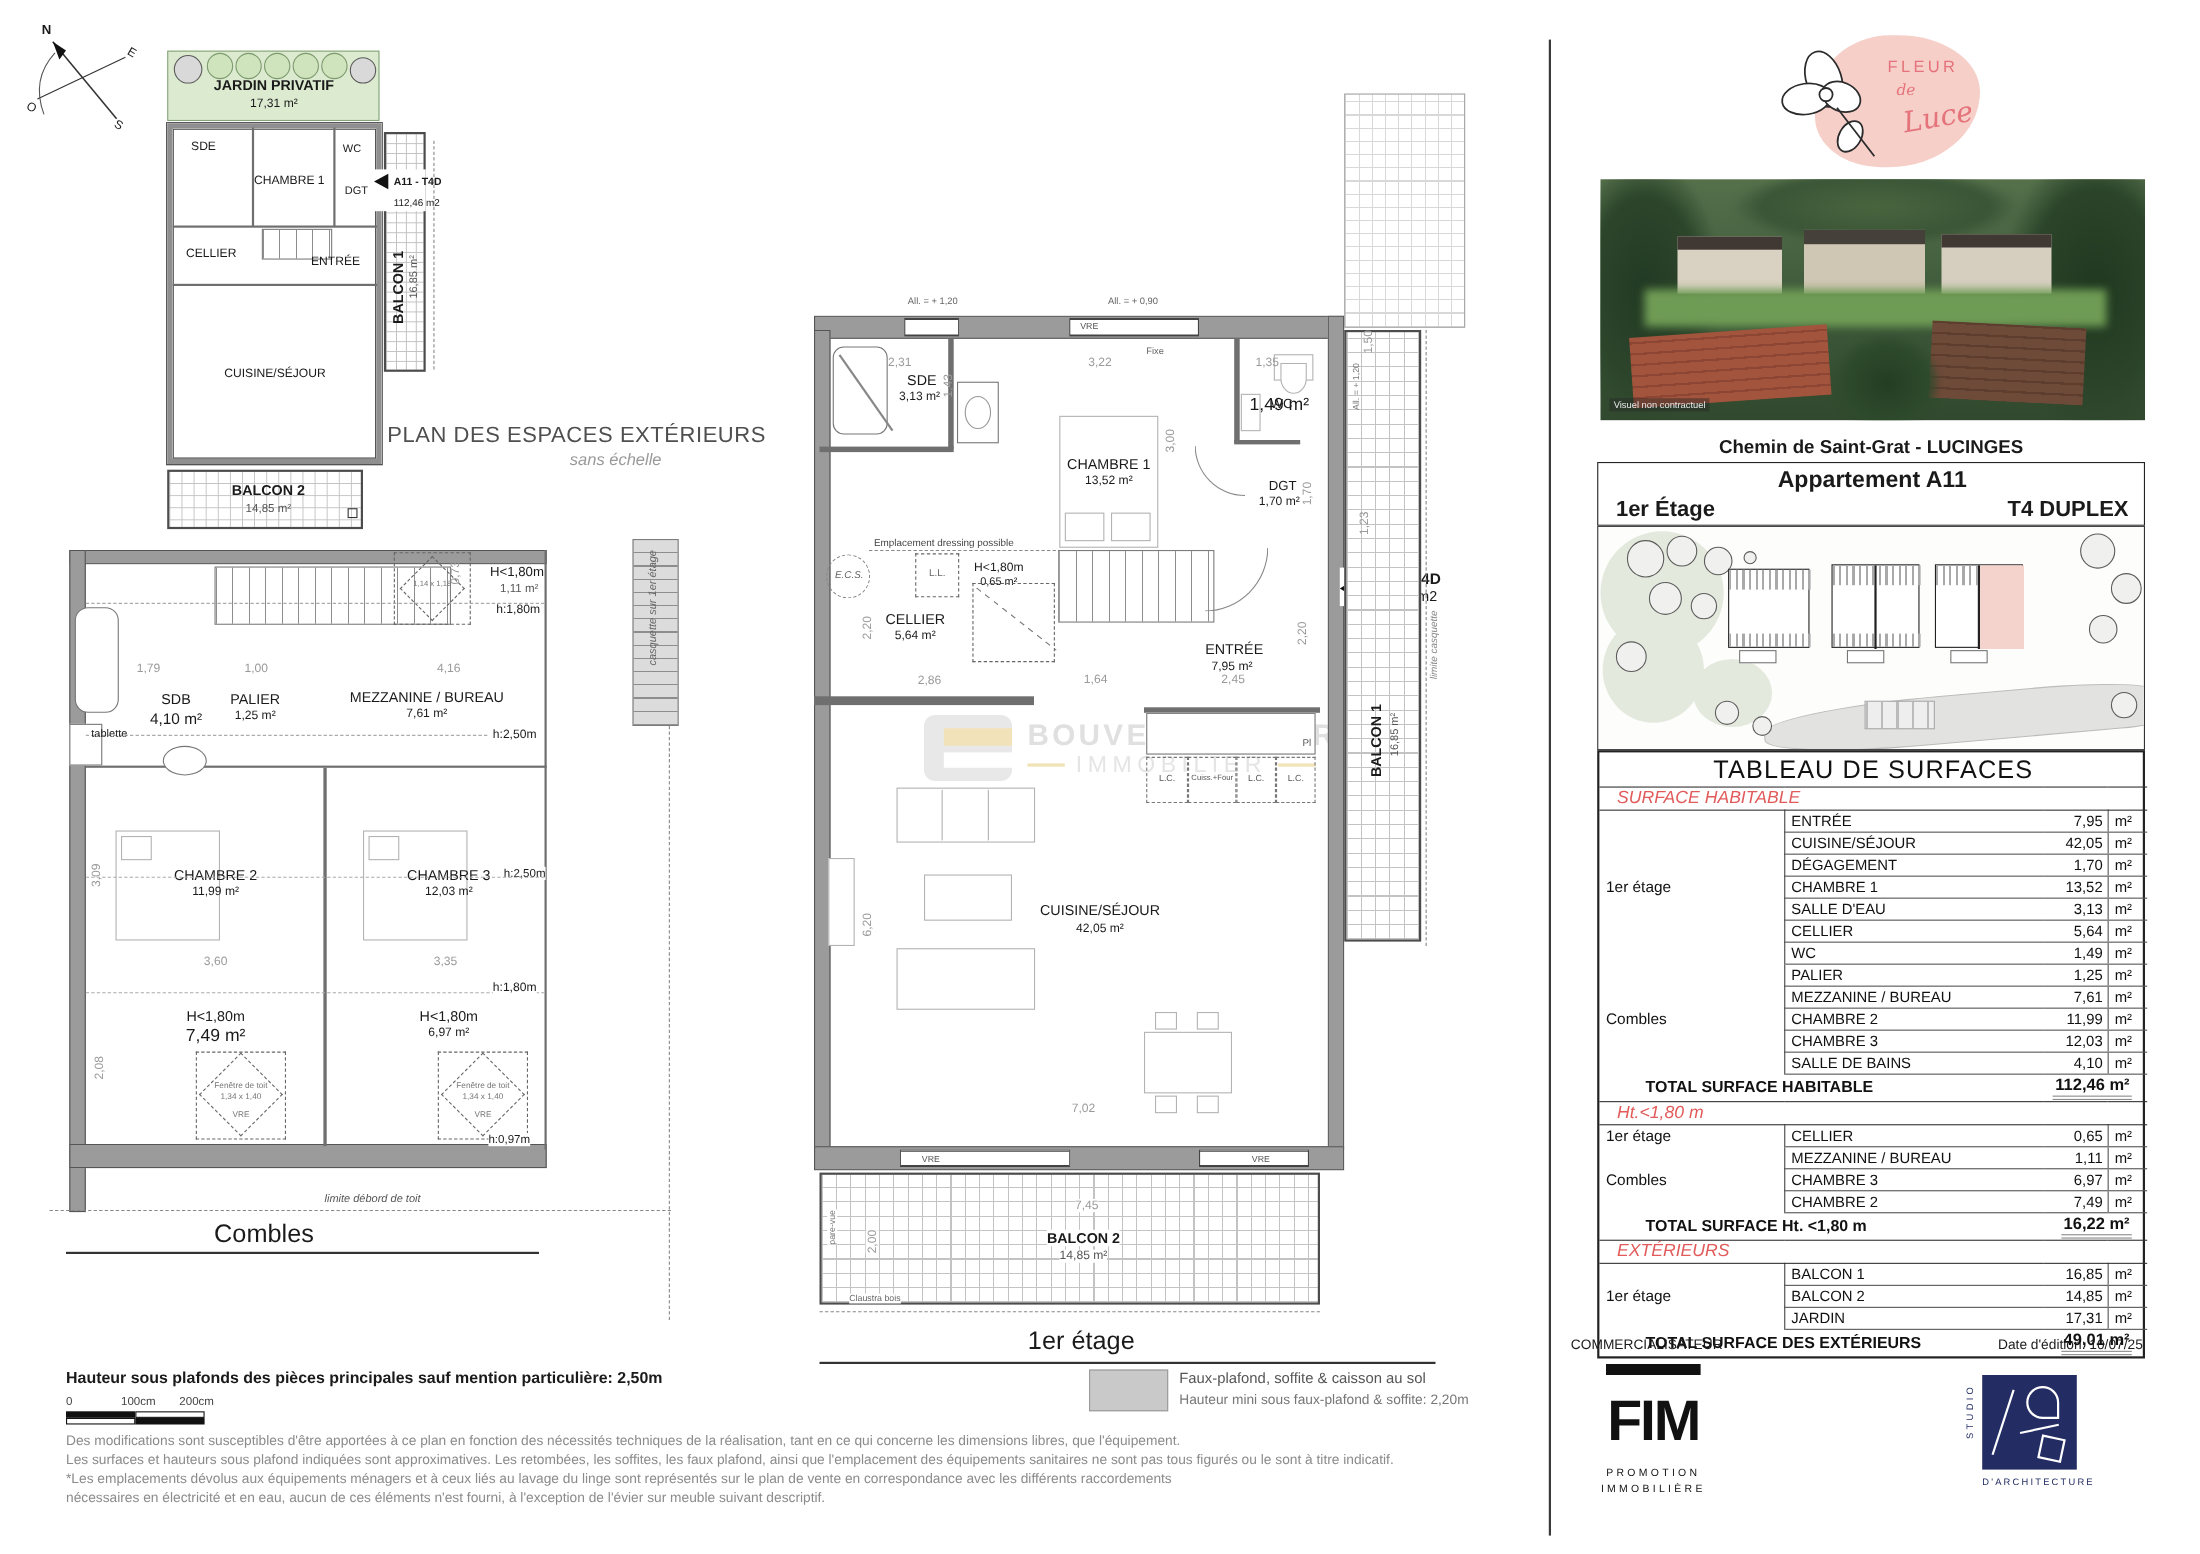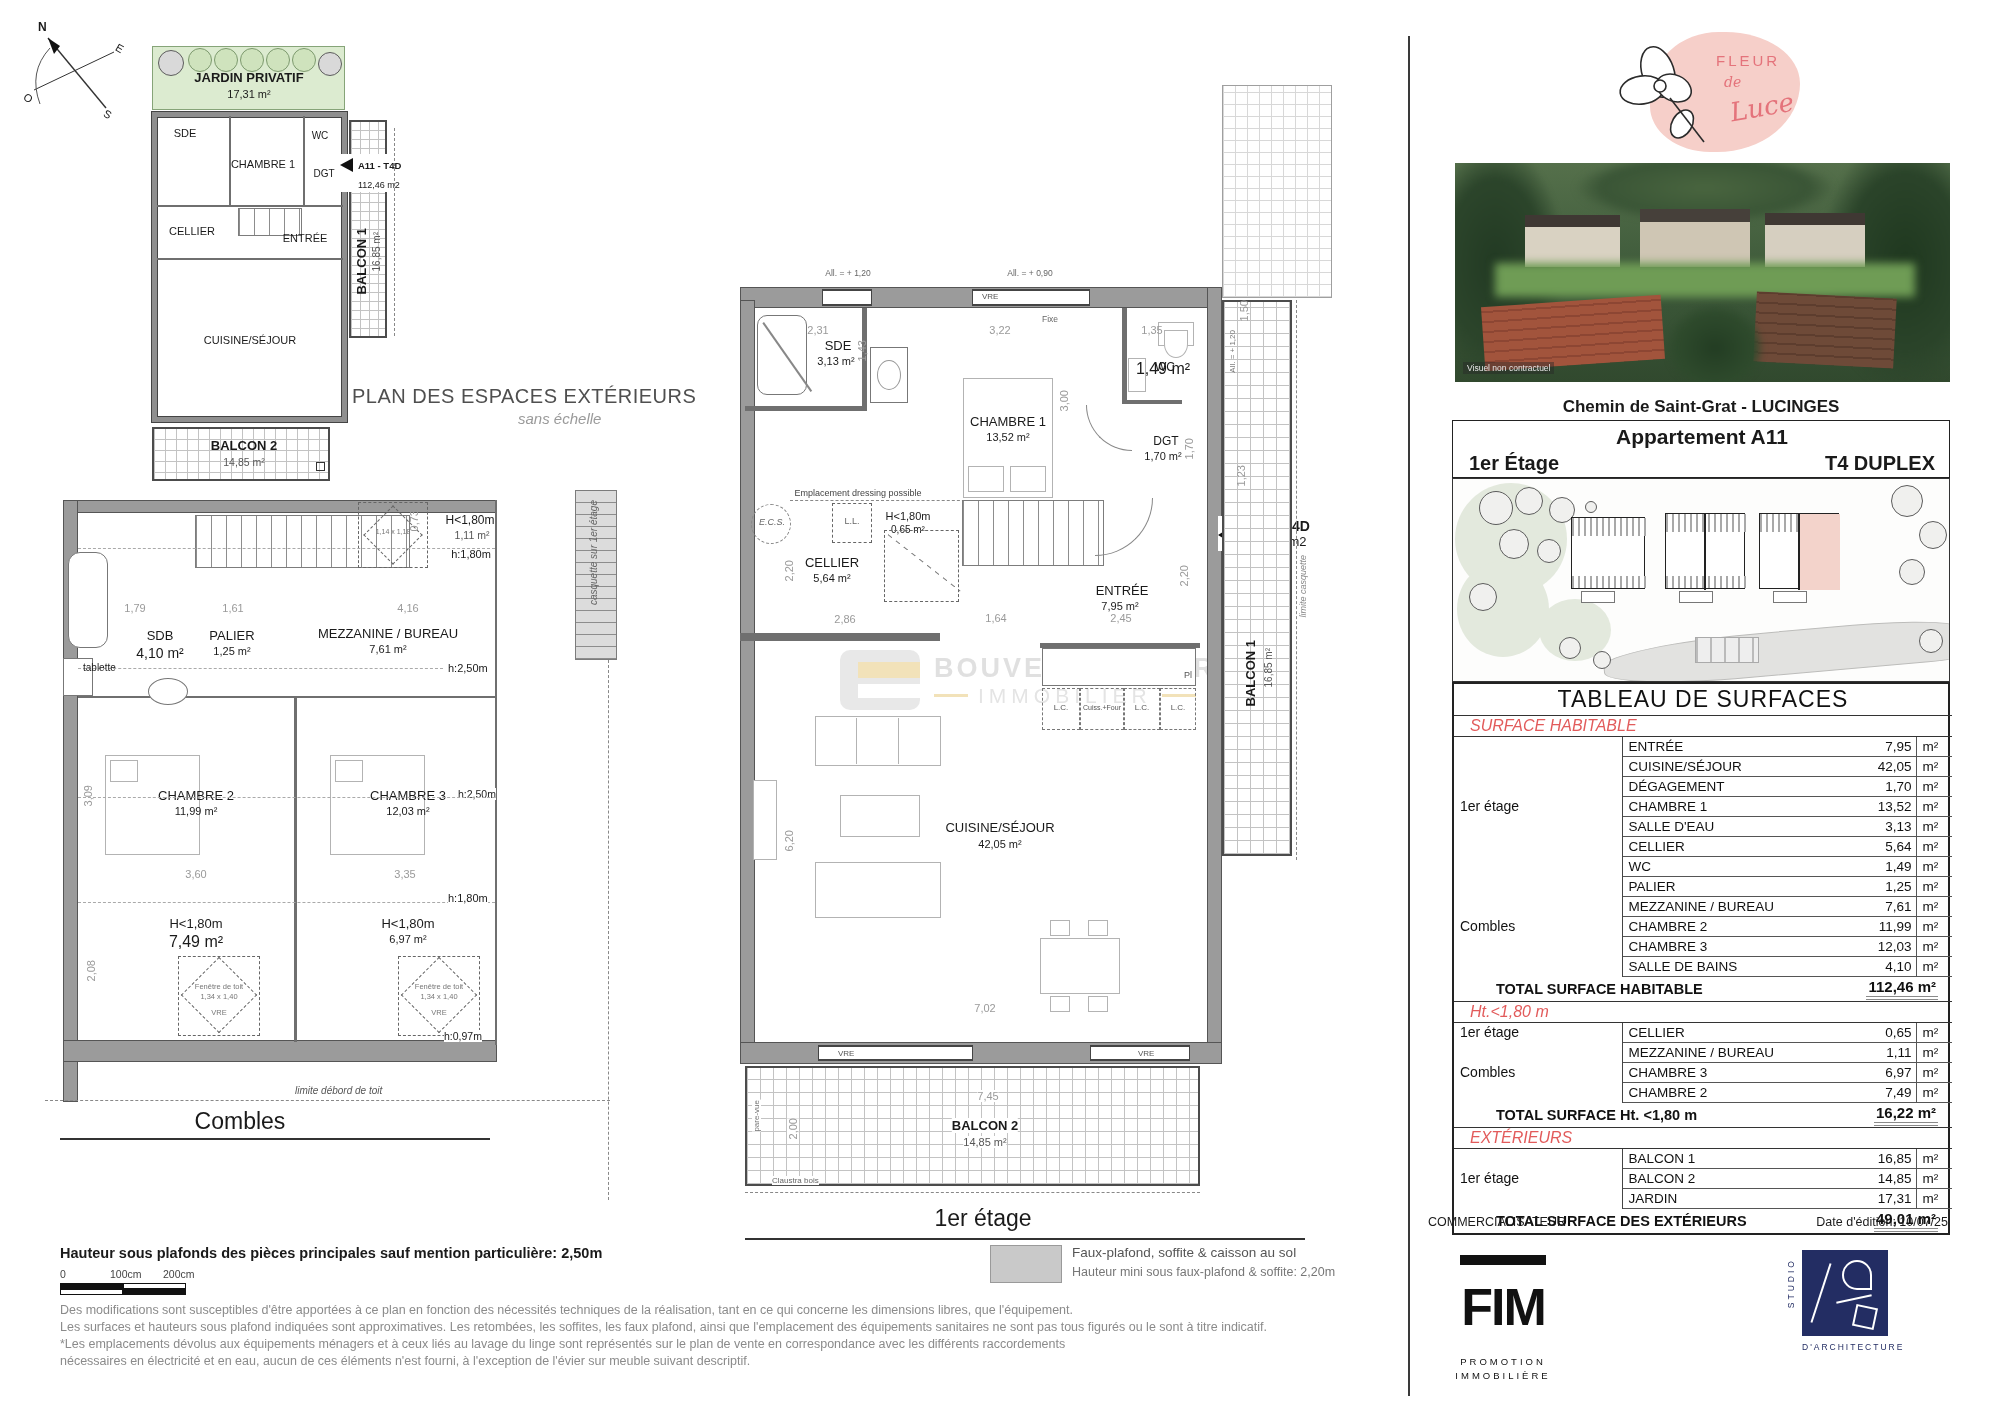--- a/index.html
+++ b/index.html
@@ -127,21 +127,21 @@
     <span class="tx c" style="left:393px;top:88px;font-size:7px;color:#777">1,14 x 1,18</span>
 
     <span class="tx c" style="left:470px;top:73px;font-size:12px">H&lt;1,80m</span>
     <span class="tx c" style="left:472px;top:89px;font-size:10.5px;color:#555">1,11 m²</span>
     <span class="tx c" style="left:471px;top:108px;font-size:11px">h:1,80m</span>
     <span class="dimv" style="left:408px;top:70px">0,73</span>
     <div class="ddot" style="left:78px;top:108px;width:417px"></div>
 
     <span class="dimv" style="left:95px;top:145px">2,00</span>
     <span class="dim c" style="left:135px;top:162px">1,79</span>
-    <span class="dim c" style="left:233px;top:162px">1,61</span>
+    <span class="dim c" style="left:233px;top:162px">1,00</span>
     <span class="dim c" style="left:408px;top:162px">4,16</span>
 
     <div class="furn" style="left:68px;top:112px;width:40px;height:96px;border-radius:12px;border-color:#777"></div>
     <div class="furn" style="left:148px;top:238px;width:40px;height:27px;border-radius:50%;border-color:#777"></div>
     <div class="thin" style="left:63px;top:218px;width:30px;height:38px"></div>
 
     <span class="tx c" style="left:160px;top:188px">SDB</span>
     <span class="tx c" style="left:160px;top:205px;font-size:14px">4,10 m²</span>
     <span class="tx c" style="left:232px;top:188px">PALIER</span>
     <span class="tx c" style="left:232px;top:205px;font-size:11px">1,25 m²</span>
@@ -575,21 +575,21 @@
             <td class="totv" colspan="2" style="border-bottom:none"><span>49,01 m²</span></td>
           </tr>
     </tbody>
       </table>
   </div>
 
   <span class="tx" style="left:1428px;top:1215px;font-size:12.5px">COMMERCIALISATEUR</span>
   <span class="tx" style="right:52px;top:1215px;font-size:12.5px">Date d'édition: 10/07/25</span>
 
   <div class="abs" style="left:1448px;top:1240px;width:110px;height:150px;text-align:center">
-    <div style="position:relative;width:86px;height:86px;margin:15px auto;border-top:10px solid #111">
+    <div style="position:relative;width:86px;height:86px;margin:0 auto;border-top:10px solid #111">
       <span style="font-family:'Liberation Sans',sans-serif;font-weight:bold;font-size:52px;letter-spacing:-2px;color:#111;line-height:84px">FIM</span>
     </div>
     <div style="font-size:9.5px;letter-spacing:3px;color:#111;margin-top:8px">PROMOTION</div>
     <div style="font-size:9.5px;letter-spacing:3px;color:#111;margin-top:3px">IMMOBILIÈRE</div>
   </div>
 
   <div class="abs" style="left:1786px;top:1248px;width:130px;height:140px">
     <span class="vtxt" style="position:absolute;left:0;top:10px;font-size:8.5px;letter-spacing:3px;color:#232d63">STUDIO</span>
     <div style="position:absolute;left:16px;top:2px;width:86px;height:86px;background:#232d63">
       <div style="position:absolute;left:18px;top:12px;width:2px;height:62px;background:#fff;transform:rotate(18deg)"></div>

